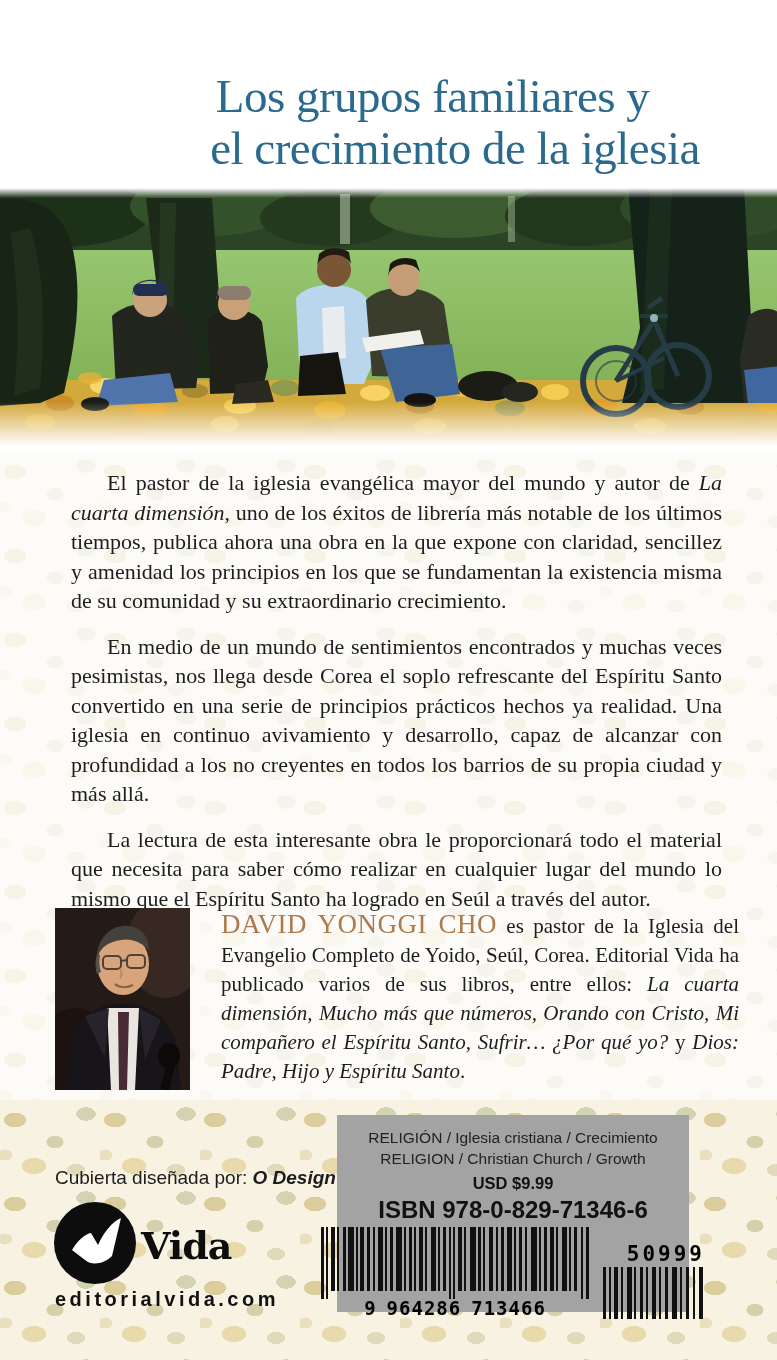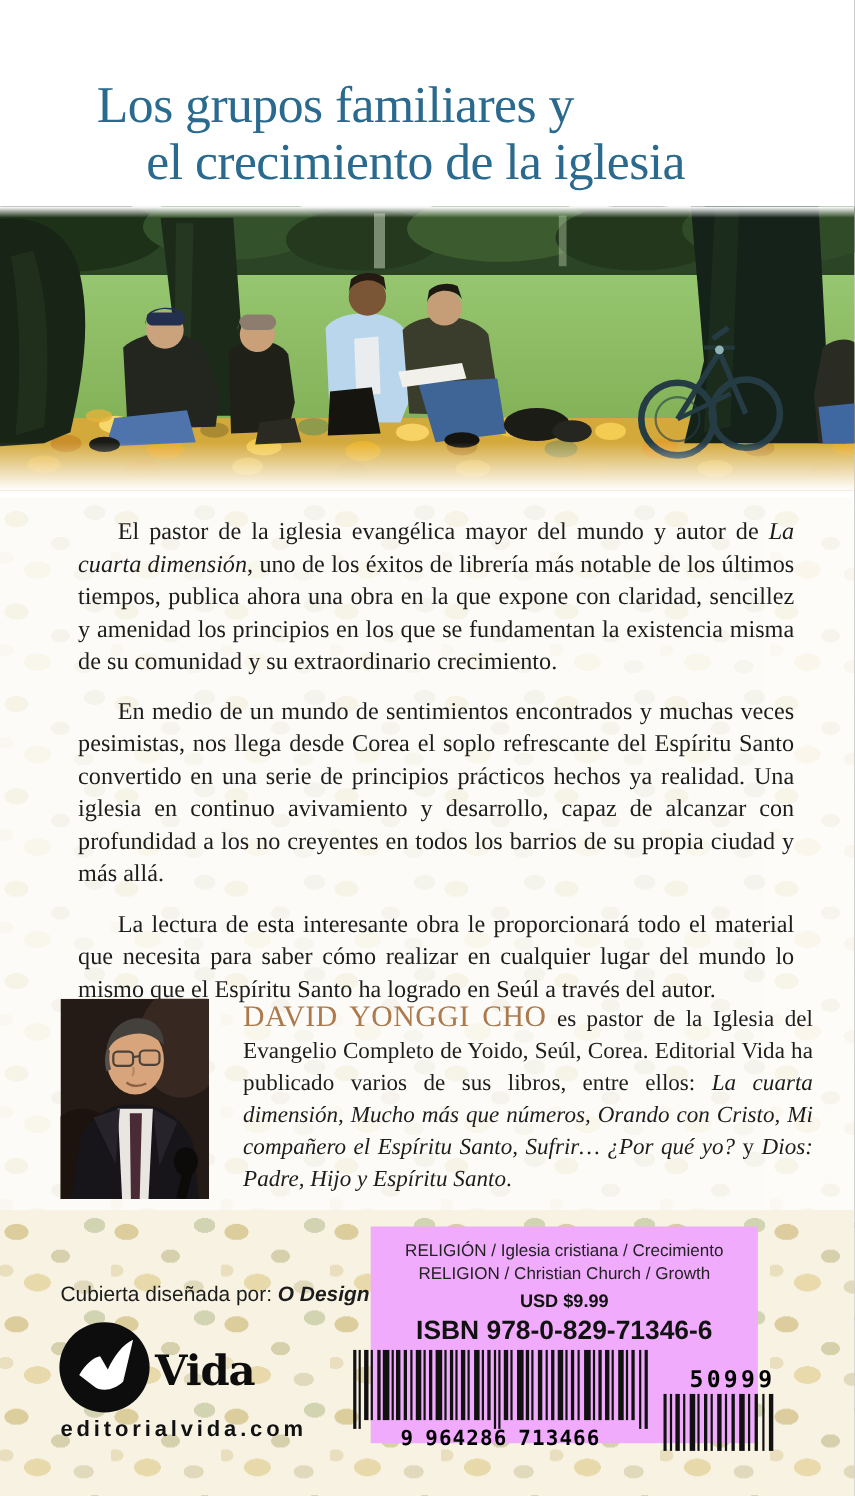--- a/index.html
+++ b/index.html
@@ -18,21 +18,21 @@
       radial-gradient(ellipse 14px 10px at 55px 42px, rgba(186,178,124,.65) 0 60%, transparent 62%),
       radial-gradient(ellipse 16px 11px at 86px 14px, rgba(166,175,118,.55) 0 60%, transparent 62%),
       radial-gradient(ellipse 20px 13px at 34px 66px, rgba(222,199,130,.7) 0 60%, transparent 62%),
       radial-gradient(ellipse 15px 10px at 76px 70px, rgba(203,192,146,.6) 0 60%, transparent 62%),
       radial-gradient(ellipse 12px 9px at 5px 55px, rgba(214,196,138,.5) 0 60%, transparent 62%);
     background-size:100px 84px;
   }
   .leafbg.mid{top:452px;height:648px;opacity:.20;}
   .leafbg.low{top:1100px;height:260px;opacity:.85;}
   
-  .title{position:absolute;top:70px;left:0;width:777px;color:#2a6a8e;}
+  .title{position:absolute;top:70px;left:0;width:777px;color:#2a6a8e;text-align:center;}
   .title .l1{margin-left:88px;font-size:47px;line-height:52px;letter-spacing:-.5px;}
   .title .l2{margin-left:133px;font-size:47px;line-height:52px;letter-spacing:-.5px;}
   
   .photo{position:absolute;top:188px;left:0;width:777px;height:258px;}
   
   .synopsis{position:absolute;top:452px;left:55px;width:683px;
     font-size:22px;line-height:29.5px;text-align:justify;}
   .synopsis p{margin:16px;text-indent:36px;}
   .synopsis .it{font-style:italic;}
   
@@ -45,21 +45,21 @@
   .credit{position:absolute;left:55px;top:1167px;
     font-family:"Liberation Sans",sans-serif;font-size:19px;color:#1c1c1c;}
   .credit b{font-style:italic;font-weight:bold;}
   .logo-row{position:absolute;left:52px;top:1200px;display:flex;align-items:center;}
   .logo-word{font-family:"DejaVu Serif","Liberation Serif",serif;font-weight:bold;
     font-size:38px;color:#0d0d0d;margin-left:3px;letter-spacing:-1px;margin-top:4px;}
   .site{position:absolute;left:55px;top:1288px;font-family:"Liberation Sans",sans-serif;
     font-weight:bold;font-size:20px;letter-spacing:3.5px;color:#111;}
   
   .sales-box{position:absolute;left:337px;top:1115px;width:352px;height:197px;
-    background:#f0abfc;font-family:"Liberation Sans",sans-serif;text-align:center;color:#222;}
+    background:#a3a3a3;font-family:"Liberation Sans",sans-serif;text-align:center;color:#222;}
   .sales-box .cat{font-size:15.5px;line-height:21px;margin-top:0;}
   .sales-box .price{font-size:16.5px;font-weight:bold;margin-top:5px;color:#111;}
   .sales-box .isbn{font-size:24px;margin-top:3px;color:#111;font-weight:bold;}
   .barcode-row{display:flex;justify-content:center;align-items:flex-end;gap:14px;margin-top:3px;}
   .ean-block{display:flex;flex-direction:column;align-items:center;}
   .ean-digits{display:flex;gap:10px;font-family:"DejaVu Sans Mono",monospace;
     font-size:19px;font-weight:bold;color:#000;margin-top:-2px;letter-spacing:1px;}
   .supp-block{display:flex;flex-direction:column;align-items:flex-end;}
   .supp-digits{font-family:"DejaVu Sans Mono",monospace;font-size:21px;font-weight:bold;
     letter-spacing:3px;color:#000;margin-bottom:1px;}

